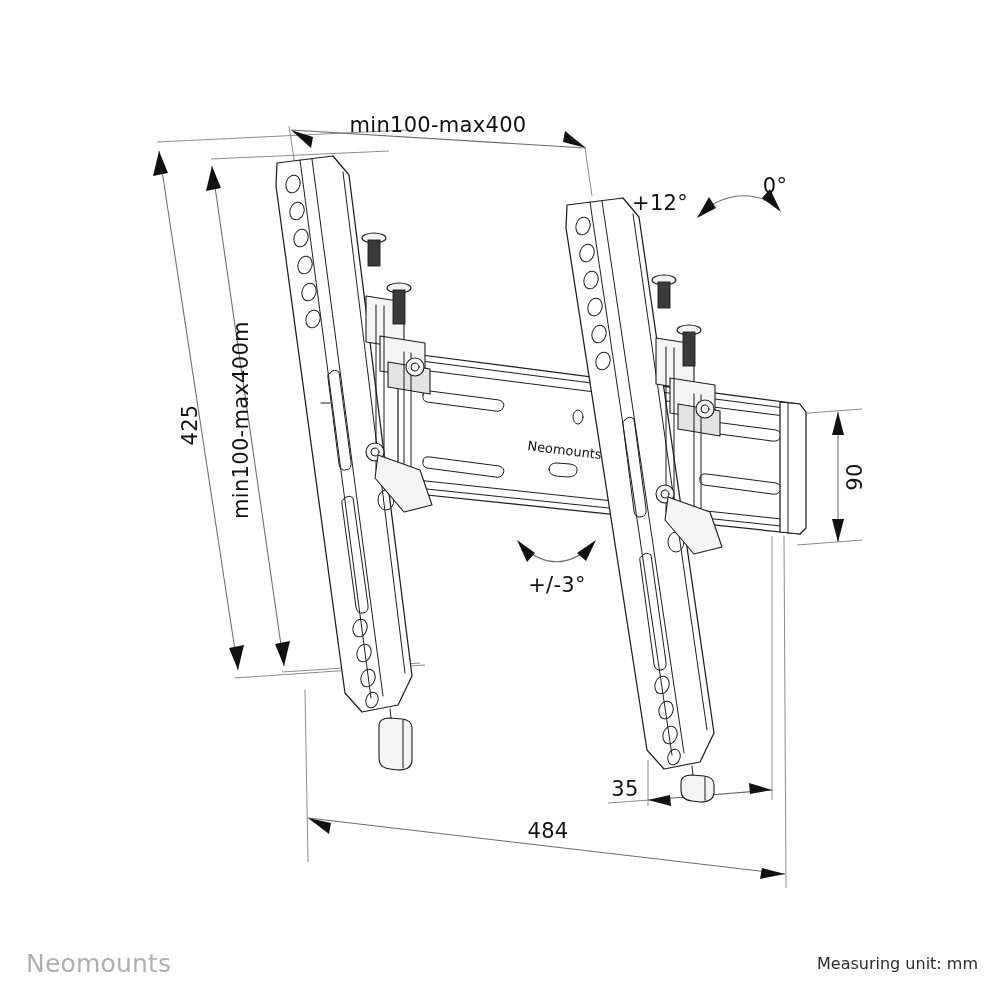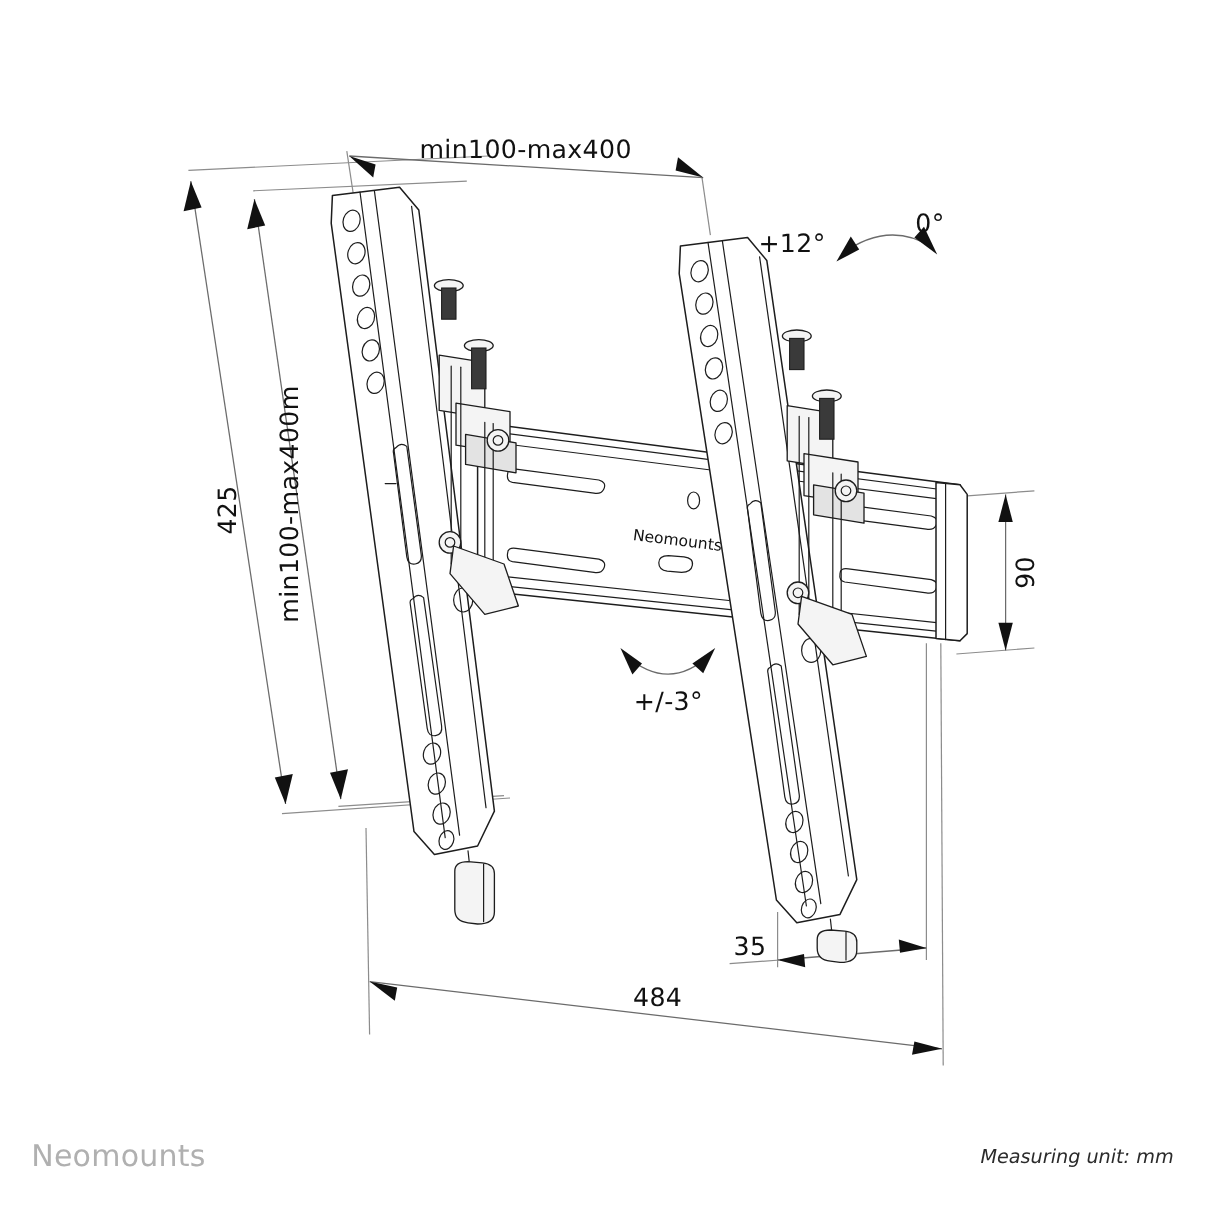--- a/index.html
+++ b/index.html
@@ -99,21 +99,20 @@
   .footer-brand {
     font-family: "DejaVu Sans", sans-serif;
     font-size: 25px;
     color: #b0b0b0;
     letter-spacing: 0.2px;
   }
   .footer-unit {
     font-family: "DejaVu Sans", sans-serif;
     font-size: 16px;
     color: #2b2b2b;
-    font-style: italic;
   }
 </style>
 </head>
 <body>
 
 <div id="drawing-root">
 <svg id="tech-drawing" viewBox="0 0 1004 1004" xmlns="http://www.w3.org/2000/svg">
 
   <g>
 

